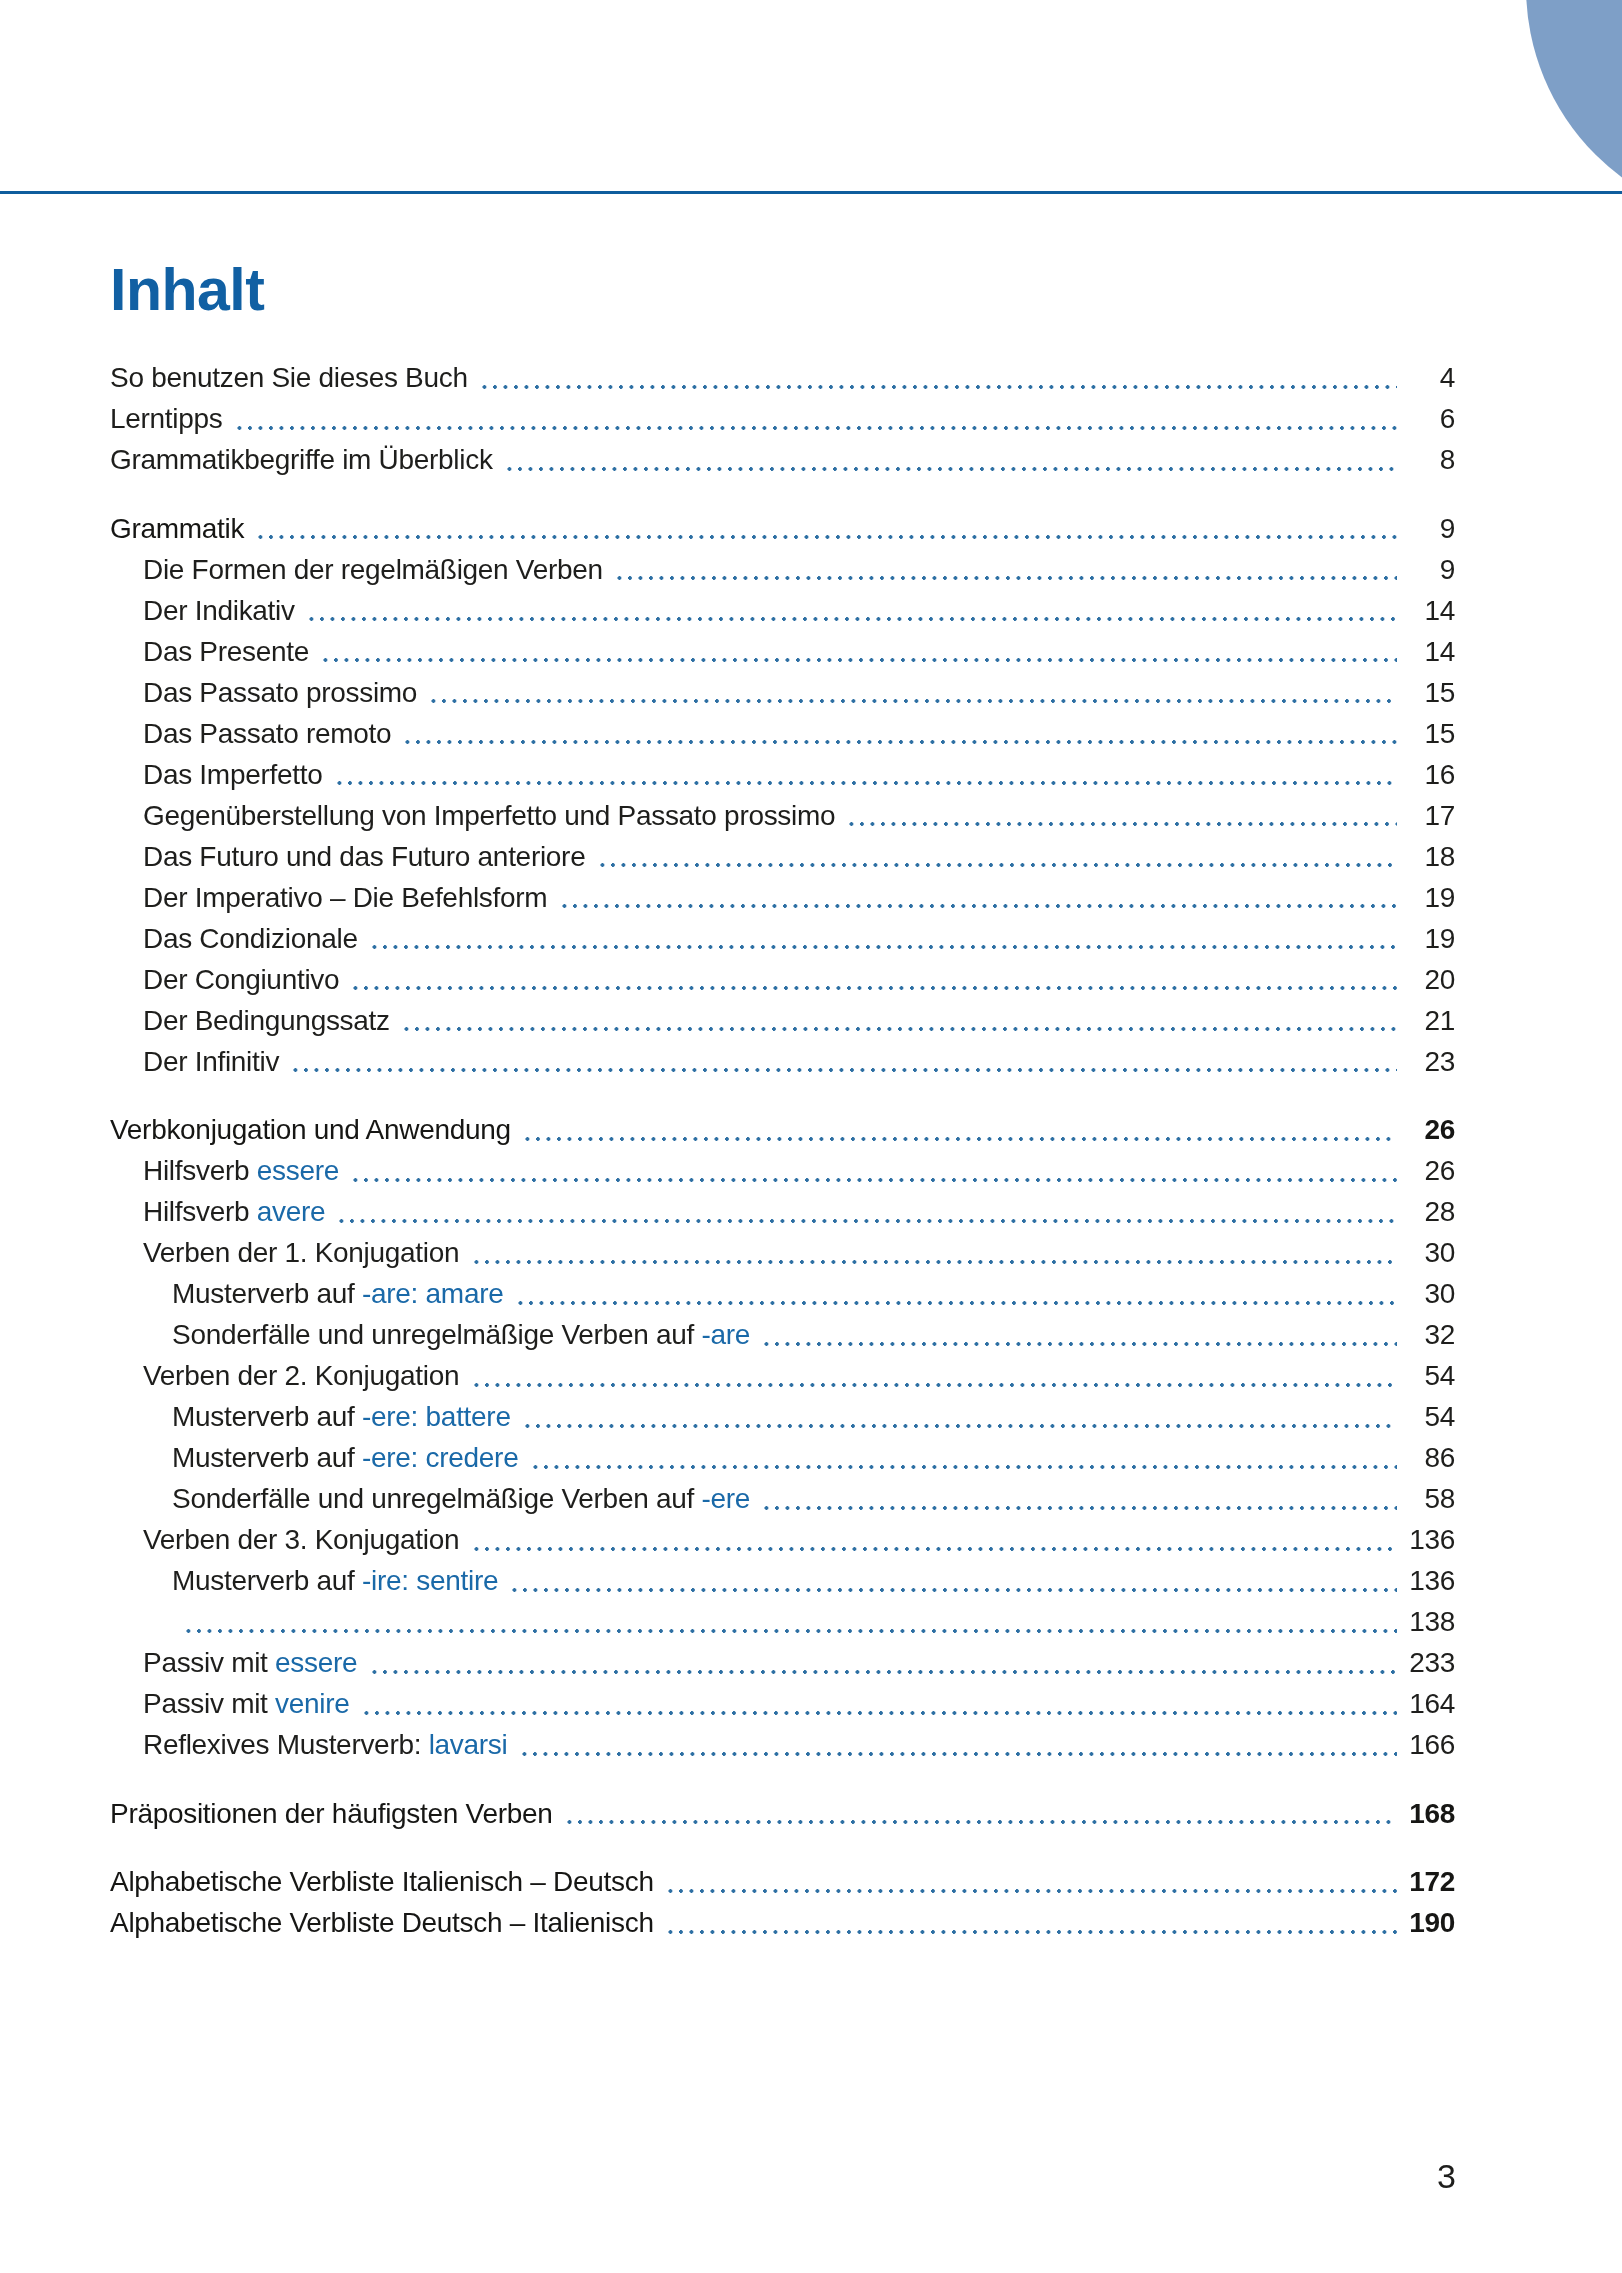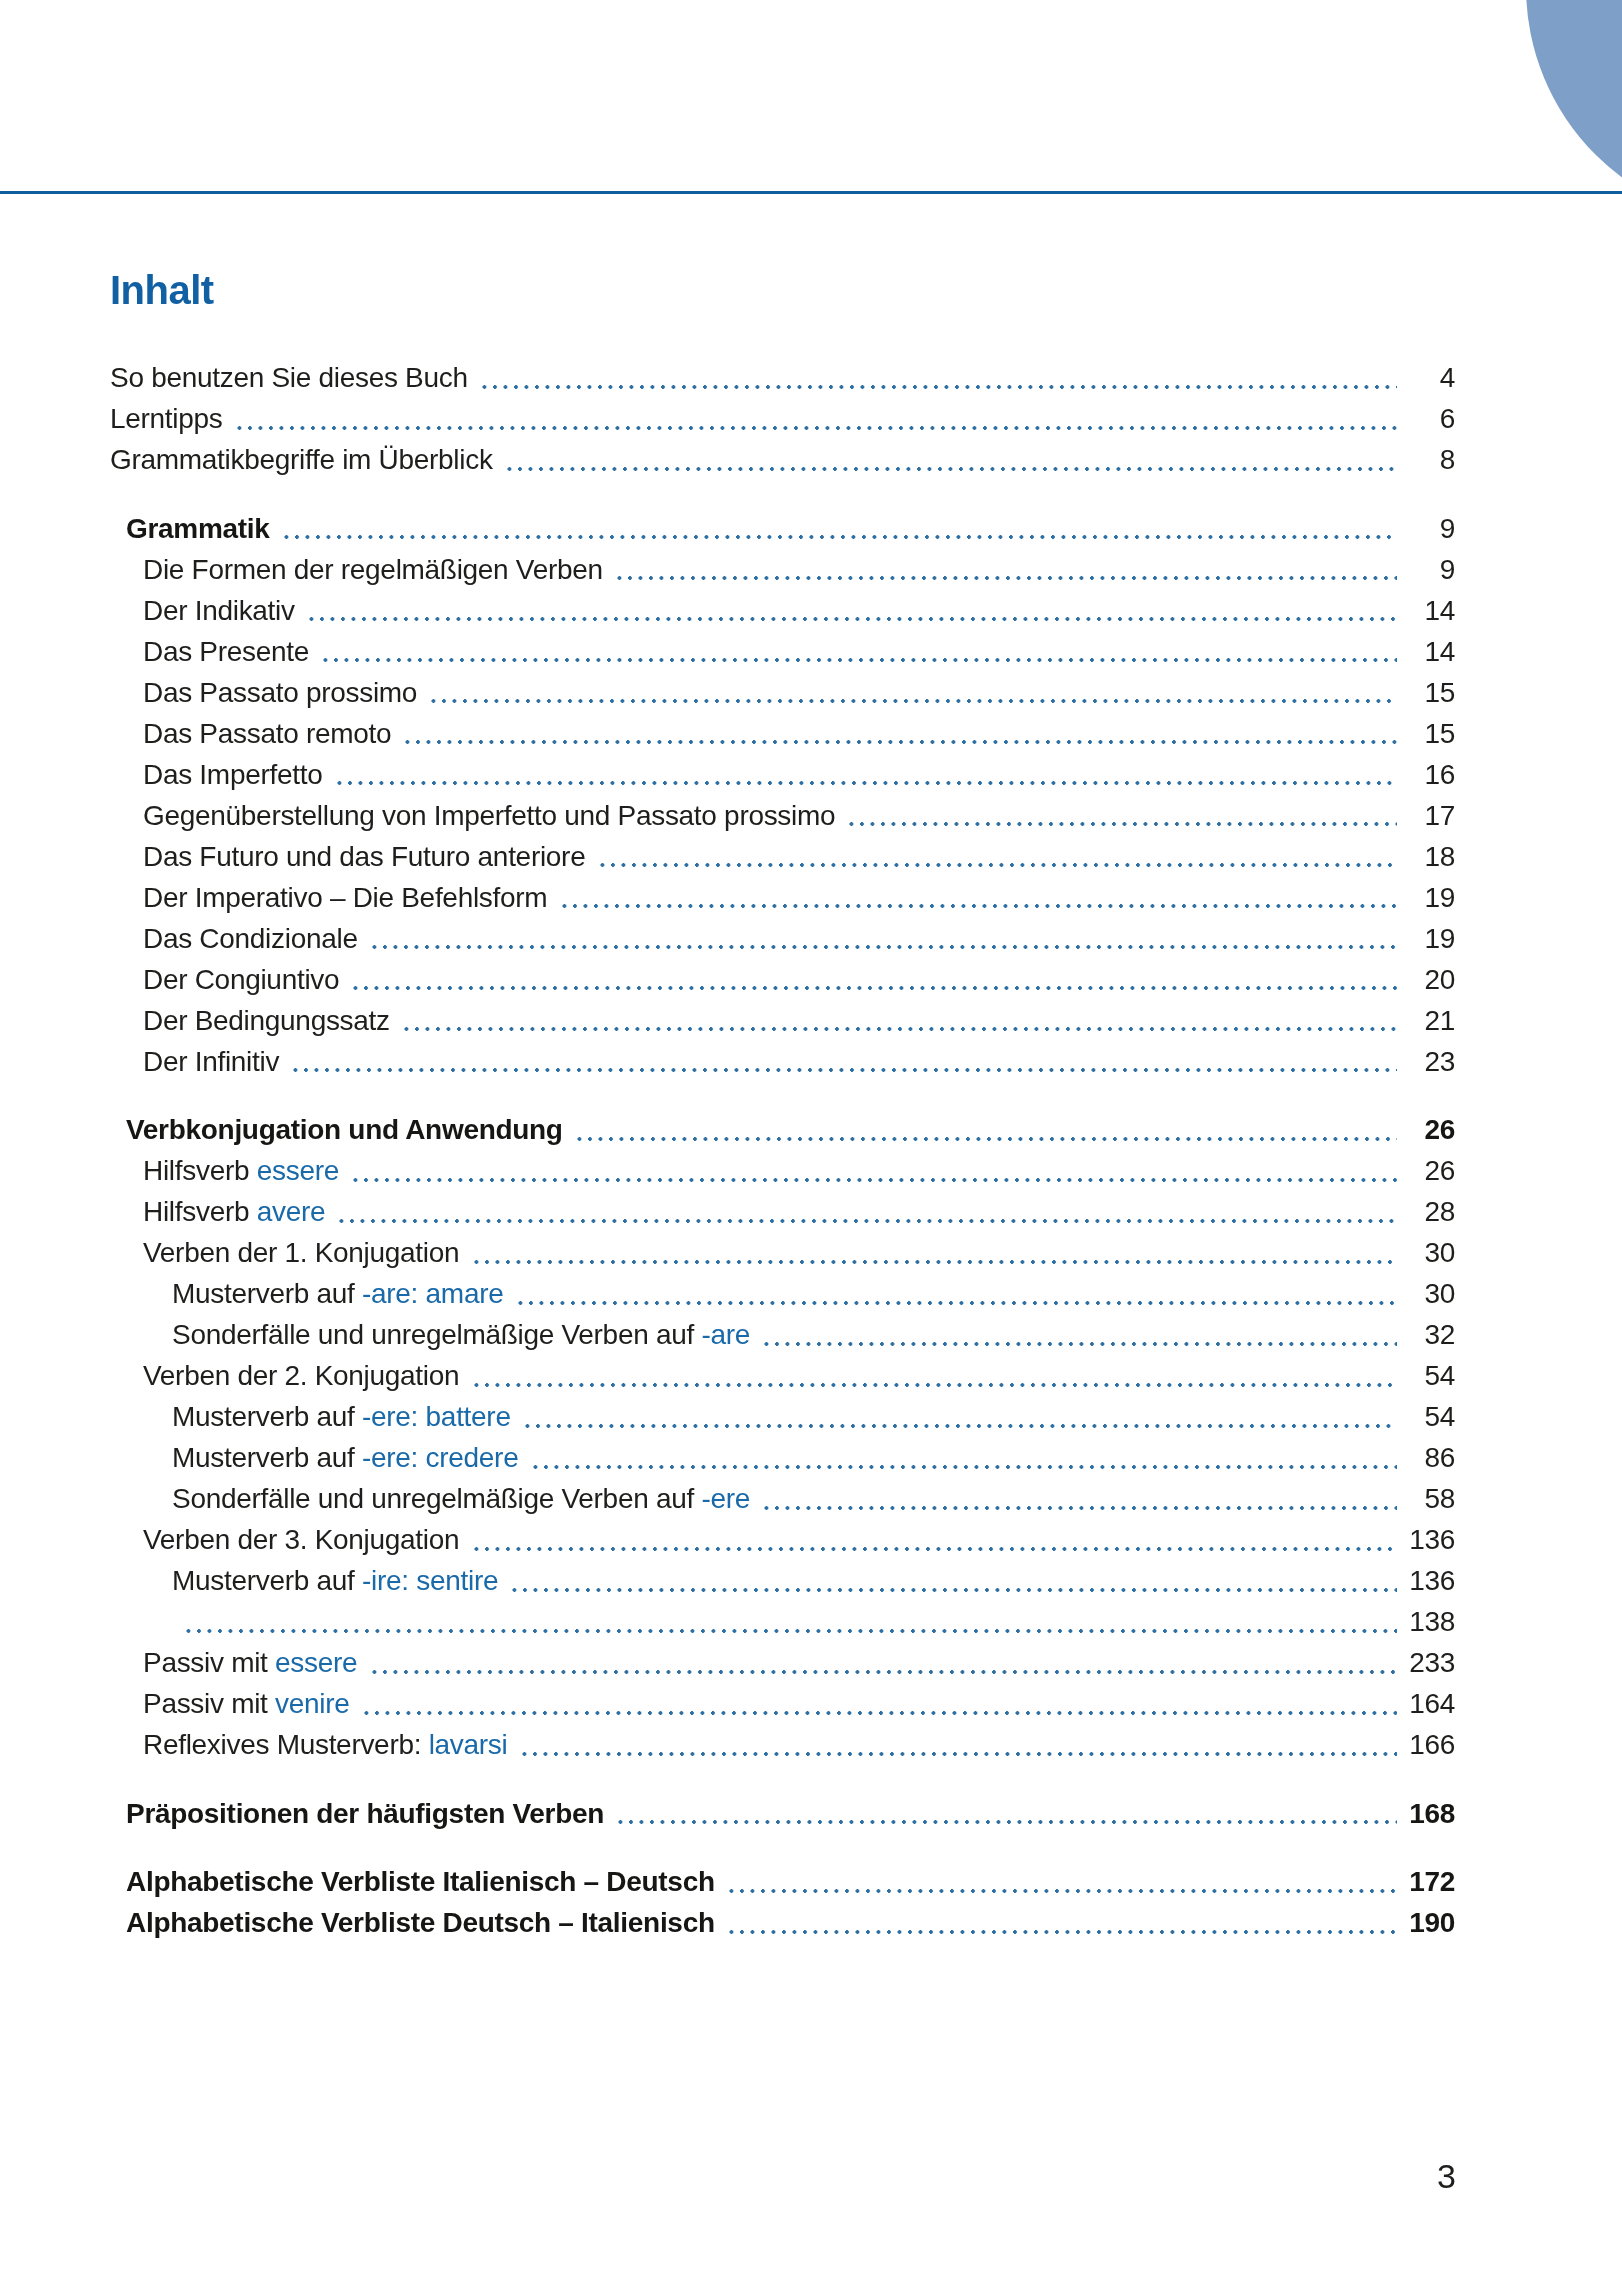--- a/index.html
+++ b/index.html
@@ -23,38 +23,38 @@
     left:0; top:191px;
     width:100%; height:2.8px;
     background:var(--rule-blue,#0e5d9d);
   }
   .content {
     position:absolute;
     left:110px; top:261px;
     width:1345px;
   }
   .title {
-    font-size:40px; line-height:59px;
+    font-size:59px; line-height:59px;
     font-weight:bold;
     color:var(--title-blue,#1160a3);
     letter-spacing:-0.5px;
   }
   .toc { margin-top:37px; }
   .toc-row {
     display:flex;
     align-items:baseline;
     font-size:28px;
     line-height:41px;
     letter-spacing:-0.3px;
     white-space:nowrap;
   }
   .toc-row.gap { margin-top:27.5px; }
   .toc-row.ind1 { padding-left:33px; }
   .toc-row.ind2 { padding-left:62px;align-items:center; }
-  .toc-row.bold .label { font-weight:bold; color:#161614;margin-left:16px; }
+  .toc-row.bold .label { font-weight:normal; color:#161614; }
   .label { white-space:nowrap; }
   .label .blue { color:var(--inline-blue,#1a69a8); }
   .leader {
     flex:1;
     align-self:stretch;
     margin:0 5.5px 0 9.2px;
     background-image:radial-gradient(circle at 2px 2px, var(--dot-blue,#2d6fa3) 1.6px, rgba(0,0,0,0) 2.1px);
     background-size:10.5px 4px;
     background-repeat:repeat-x;
     background-position:left 5.5px bottom 9.2px;

